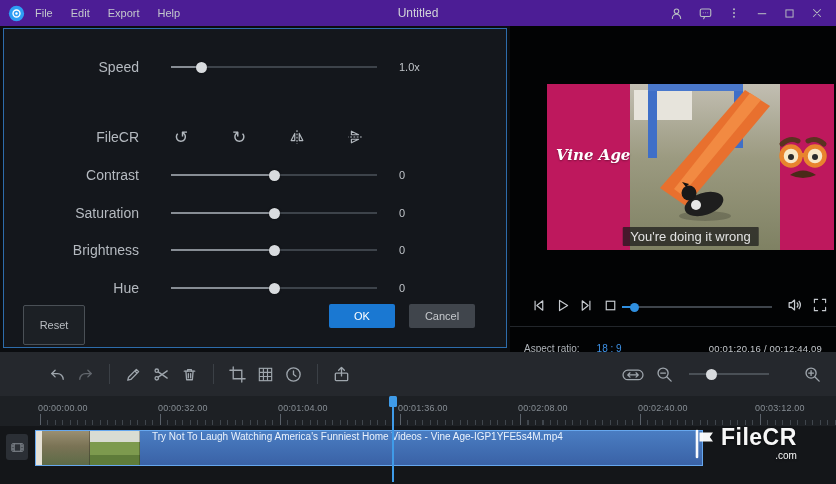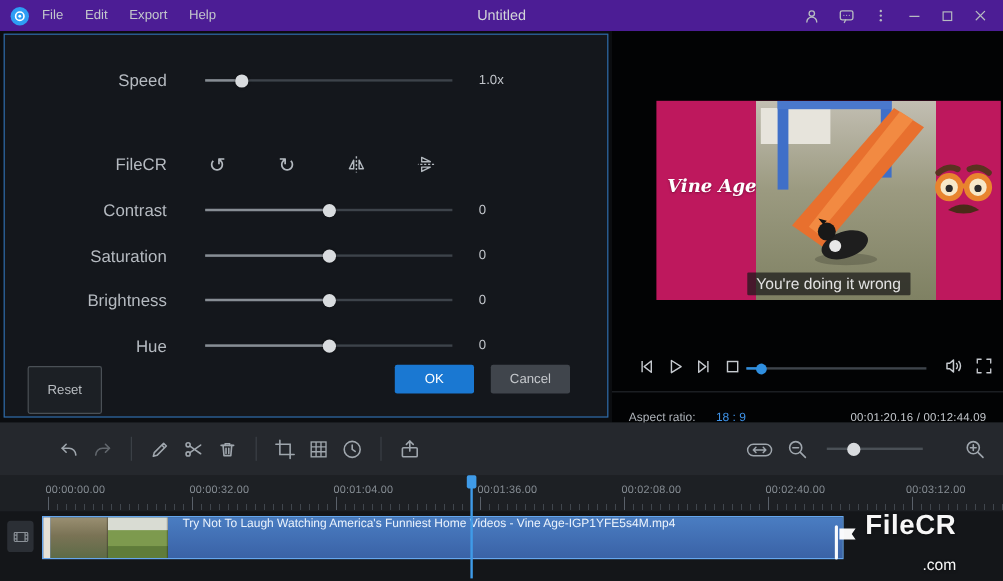--- a/index.html
+++ b/index.html
@@ -105,21 +105,21 @@
   .t0 { width:6px;  background:#e6e1d6; }
   .t1 { width:48px; background:linear-gradient(180deg,#9a8f72 0%,#7a7355 45%,#5d6b47 100%); border-right:1px solid rgba(0,0,0,.25); }
   .t2 { width:50px; background:linear-gradient(180deg,#d9dcd3 0 32%,#7d9a4e 32% 70%,#5f7c3a 70%); border-right:1px solid rgba(0,0,0,.25); }
   .clip-name { margin-left:12px; font-size:10px; color:#eaf2fc; white-space:nowrap; overflow:hidden; }
 
   .playhead { position:absolute; left:392px; top:46px; width:2px; height:84px; background:#3f9be8; z-index:20; cursor:ew-resize; }
   .ph-cap { position:absolute; left:-3px; top:-2px; width:8px; height:11px; background:#3f9be8; border-radius:1.5px; }
 
   .watermark { position:absolute; left:693px; top:74px; z-index:40; display:flex; align-items:center; gap:4px; color:#fff; opacity:.97; text-shadow:0 1px 3px rgba(0,0,0,.45); }
   .wm-name { font-size:23px; font-weight:bold; letter-spacing:.5px; line-height:1; }
-  .wm-dom  { font-size:13px; text-align:right; margin-top:14px; }
+  .wm-dom  { font-size:10px; text-align:right; margin-top:1px; }
 
   svg { display:block; }
 </style>
 </head>
 <body>
 
 <div class="app">
 
   <header class="titlebar">
     <span class="app-logo">

